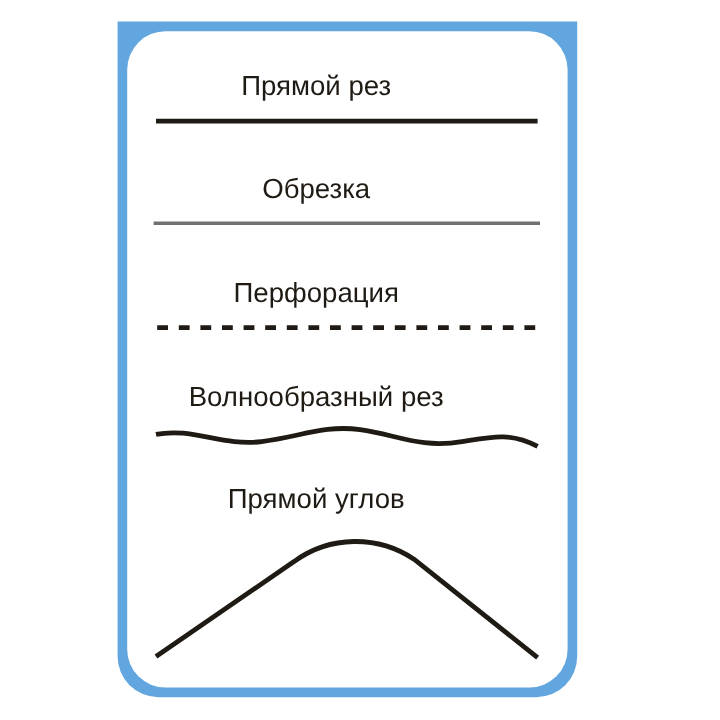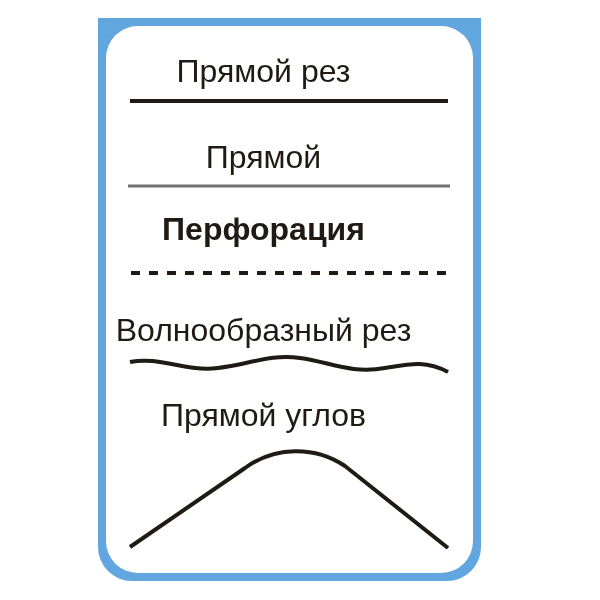--- a/index.html
+++ b/index.html
@@ -8,33 +8,33 @@
       position: absolute; left: 98px; top: 18px; width: 383px; height: 563px;
       background: #62a6e0;
       border-radius: 0 0 34px 34px;
     }
     .inner {
       position: absolute; left: 106px; top: 26px; width: 367px; height: 547px;
       background: #ffffff; border-radius: 32px;
     }
     .label {
       position: absolute; left: 98px; width: 331px; text-align: center;
-      color: #1f1a14; font-size: 32px; line-height: 34px;
+      color: #1f1a14; font-size: 23px; line-height: 34px;
     }
     svg.lines { position: absolute; left: 0; top: 0; }
   </style>
 </head>
 <body>
 
 <div class="frame"></div>
 <div class="inner"></div>
 
 <div class="label" style="top:54px;">Прямой рез</div>
-<div class="label" style="top:140px;">Прямой</div>
-<div class="label" style="top:212px;font-weight:bold;">Перфорация</div>
+<div class="label" style="top:140px;">Обрезка</div>
+<div class="label" style="top:227px;">Перфорация</div>
 <div class="label" style="top:313px;">Волнообразный рез</div>
 <div class="label" style="top:398px;">Прямой углов</div>
 
 <svg class="lines" width="600" height="600" viewBox="0 0 600 600">
   <line x1="130" y1="101" x2="448" y2="101" stroke="#1f1a14" stroke-width="4"></line>
   <line x1="128" y1="186" x2="450" y2="186" stroke="#707070" stroke-width="3"></line>
   <line x1="131" y1="273" x2="448" y2="273" stroke="#1f1a14" stroke-width="4" stroke-dasharray="9 9"></line>
   <path d="M130 362 C 160 356, 185 372, 218 368 C 250 364, 270 354, 300 358 C 330 362, 350 374, 385 368 C 410 364, 425 360, 448 372" fill="none" stroke="#1f1a14" stroke-width="4"></path>
   <path d="M130 547 L 245 468 C 275 446, 315 446, 345 466 L 448 548" fill="none" stroke="#1f1a14" stroke-width="4"></path>
 </svg>

